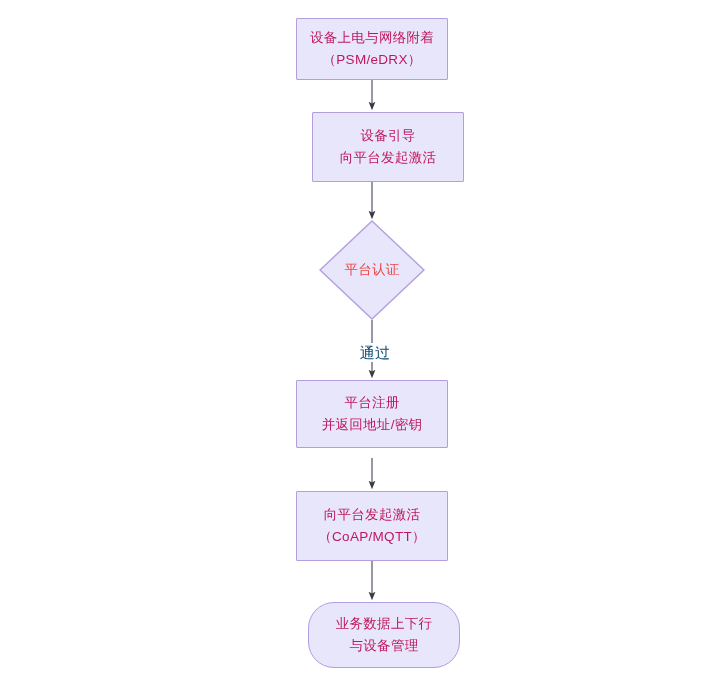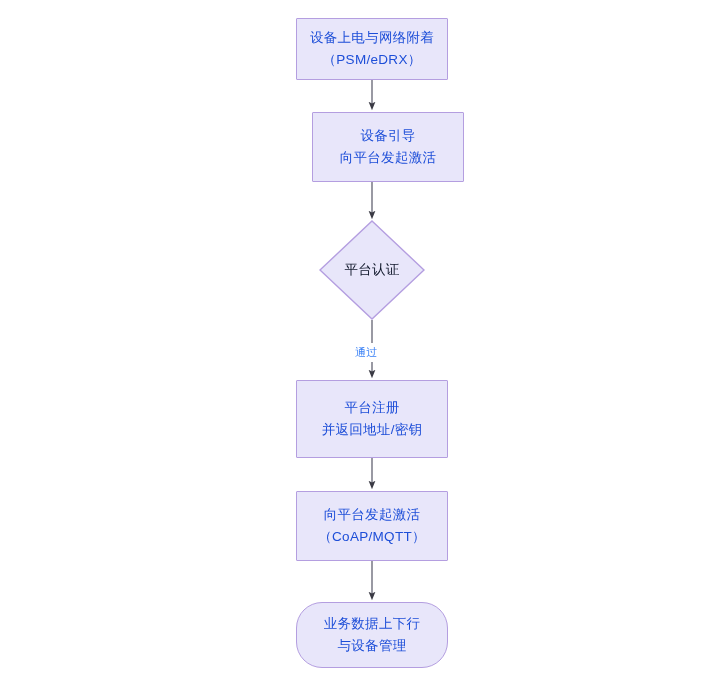--- a/index.html
+++ b/index.html
@@ -35,54 +35,54 @@
     justify-content: center;
   }
   .node-rect {
     background: #e8e6fa;
     border: 1.4px solid #b49ee0;
     border-radius: 1px;
   }
   .node-label {
     font-size: 13.5px;
     line-height: 22px;
-    color: #1d4ed8;
+    color: #be185d;
     text-align: center;
     white-space: pre-line;
     letter-spacing: 0.3px;
   }
   .node-diamond {
     background: transparent;
     border: none;
   }
   .diamond-shape {
     position: absolute;
     left: 0;
     top: 0;
     width: 100%;
     height: 100%;
   }
   .diamond-label {
     position: relative;
     z-index: 2;
     font-size: 13.5px;
     line-height: 22px;
-    color: #0f172a;
+    color: #ef4444;
     text-align: center;
     white-space: pre-line;
     letter-spacing: 0.3px;
   }
   .edge-label {
     position: absolute;
     background: #ffffff;
-    font-size: 11px;
+    font-size: 15px;
     line-height: 17px;
-    color: #3b82f6;
+    color: #0c4a6e;
     padding: 1px 3px;
-    text-align: left;
+    text-align: center;
     letter-spacing: 0.3px;
     white-space: nowrap;
   }
 </style>
 </head>
 <body>
 
 <div id="flow-canvas">
 
   <svg class="edge-layer" viewBox="0 0 726 700">
@@ -123,28 +123,28 @@
     <svg class="diamond-shape" viewBox="0 0 106 100" preserveAspectRatio="none">
       <polygon points="53,1 105,50 53,99 1,50" fill="#e8e6fa" stroke="#b49ee0" stroke-width="1.4"></polygon>
     </svg>
     <div class="diamond-label">平台认证</div>
   </div>
 
   <div class="edge-label" style="left:352px; top:343px; width:40px;">
     <span>通过</span>
   </div>
 
-  <div class="node node-rect" style="left:296px; top:380px; width:152px; height:78px;">
+  <div class="node node-rect" style="left:296px; top:380px; width:152px; height:68px;">
     <div class="node-label">平台注册
 并返回地址/密钥</div>
   </div>
 
   <div class="node node-rect" style="left:296px; top:491px; width:152px; height:70px;">
     <div class="node-label">向平台发起激活
 （CoAP/MQTT）</div>
   </div>
 
-  <div class="node node-rect" style="left:296px; top:602px; width:152px; height:66px;border-radius:26px;">
+  <div class="node node-rect" style="left:308px; top:602px; width:152px; height:66px;border-radius:26px;">
     <div class="node-label">业务数据上下行
 与设备管理</div>
   </div>
 
 </div>
 
 </body></html>

